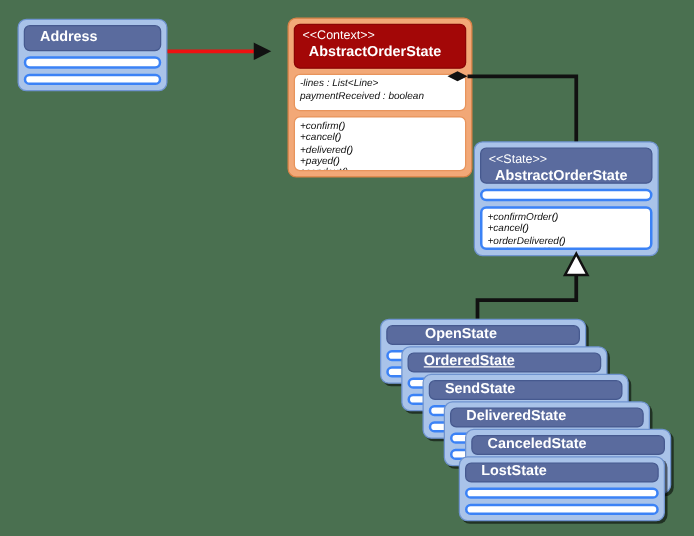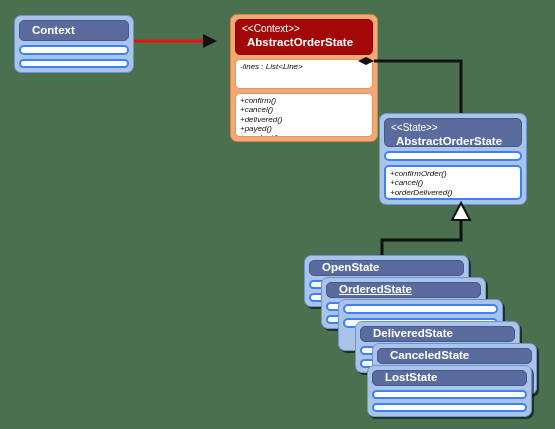--- a/index.html
+++ b/index.html
@@ -87,33 +87,34 @@
     pointer-events: none;
   }
 </style>
 </head>
 <body>
 
 <div id="canvas">
 
   <div class="uml-card blue-card" style="left:14px; top:15px; width:120px; height:58px;">
     <div class="uml-head blue-head" style="height:26px; display:flex; align-items:center;">
-      <span class="classname" style="padding-left:6px;">Context</span>
+      <span class="classname" style="padding-left:6px;">Address</span>
     </div>
     <div class="compartment blue-comp" style="height:10px;"></div>
     <div class="compartment blue-comp" style="height:10px;"></div>
   </div>
 
   <div class="uml-card red-card" style="left:217px; top:14px; width:148px; height:128px;margin-left:13px;">
     <div class="uml-head red-head" style="height:40px;">
       <div class="stereotype">&lt;&lt;Context&gt;&gt;</div>
       <div class="classname">AbstractOrderState</div>
     </div>
     <div class="compartment red-comp" style="height:33px;">
       <div class="line">-lines : List&lt;Line&gt;</div>
+      <div class="line">paymentReceived : boolean</div>
     </div>
     <div class="compartment red-comp" style="height:49px;">
       <div class="line">+confirm()</div>
       <div class="line">+cancel()</div>
       <div class="line">+delivered()</div>
       <div class="line">+payed()</div>
       <div class="line">+sendout()</div>
     </div>
   </div>
 
@@ -127,35 +128,38 @@
       <div class="line">+confirmOrder()</div>
       <div class="line">+cancel()</div>
       <div class="line">+orderDelivered()</div>
       <div class="line">+orderPayed()</div>
 
     </div>
   </div>
 
   <div class="uml-card stack-card" style="left:304px; top:255px; width:165px; height:52px; z-index:1;">
     <div class="uml-head blue-head" style="height:22px; display:flex; align-items:center;">
-      <span class="classname" style="padding-left:6px;">OpenState</span>
+      <span class="classname" style="padding-left:6px;margin-left:18px;">OpenState</span>
     </div>
     <div class="compartment blue-comp" style="height:10px;"></div>
     <div class="compartment blue-comp" style="height:10px;"></div>
   </div>
 
   <div class="uml-card stack-card" style="left:321px; top:277px; width:165px; height:52px; z-index:2;">
     <div class="uml-head blue-head" style="height:22px; display:flex; align-items:center;text-decoration:underline;">
       <span class="classname" style="padding-left:6px;">OrderedState</span>
     </div>
     <div class="compartment blue-comp" style="height:10px;"></div>
     <div class="compartment blue-comp" style="height:10px;"></div>
   </div>
 
   <div class="uml-card stack-card" style="left:338px; top:299px; width:165px; height:52px; z-index:3;">
+    <div class="uml-head blue-head" style="height:22px; display:flex; align-items:center;">
+      <span class="classname" style="padding-left:6px;">SendState</span>
+    </div>
     <div class="compartment blue-comp" style="height:10px;"></div>
     <div class="compartment blue-comp" style="height:10px;"></div>
   </div>
 
   <div class="uml-card stack-card" style="left:355px; top:321px; width:165px; height:52px; z-index:4;">
     <div class="uml-head blue-head" style="height:22px; display:flex; align-items:center;">
       <span class="classname" style="padding-left:6px;">DeliveredState</span>
     </div>
     <div class="compartment blue-comp" style="height:10px;"></div>
     <div class="compartment blue-comp" style="height:10px;"></div>

